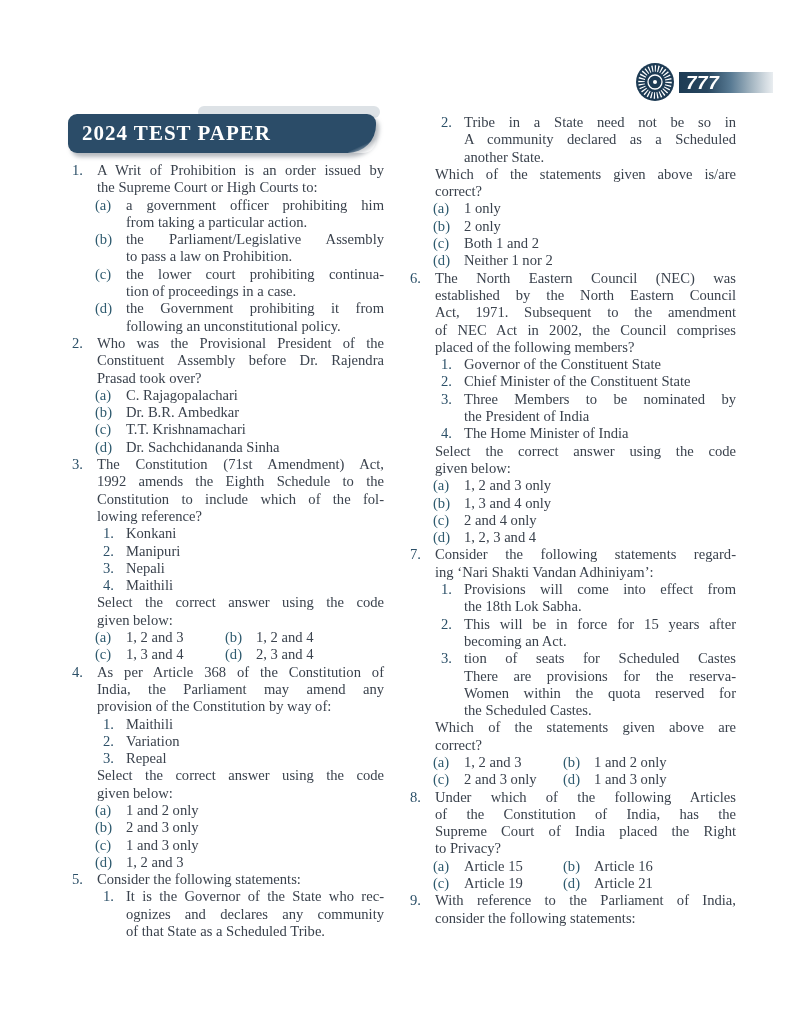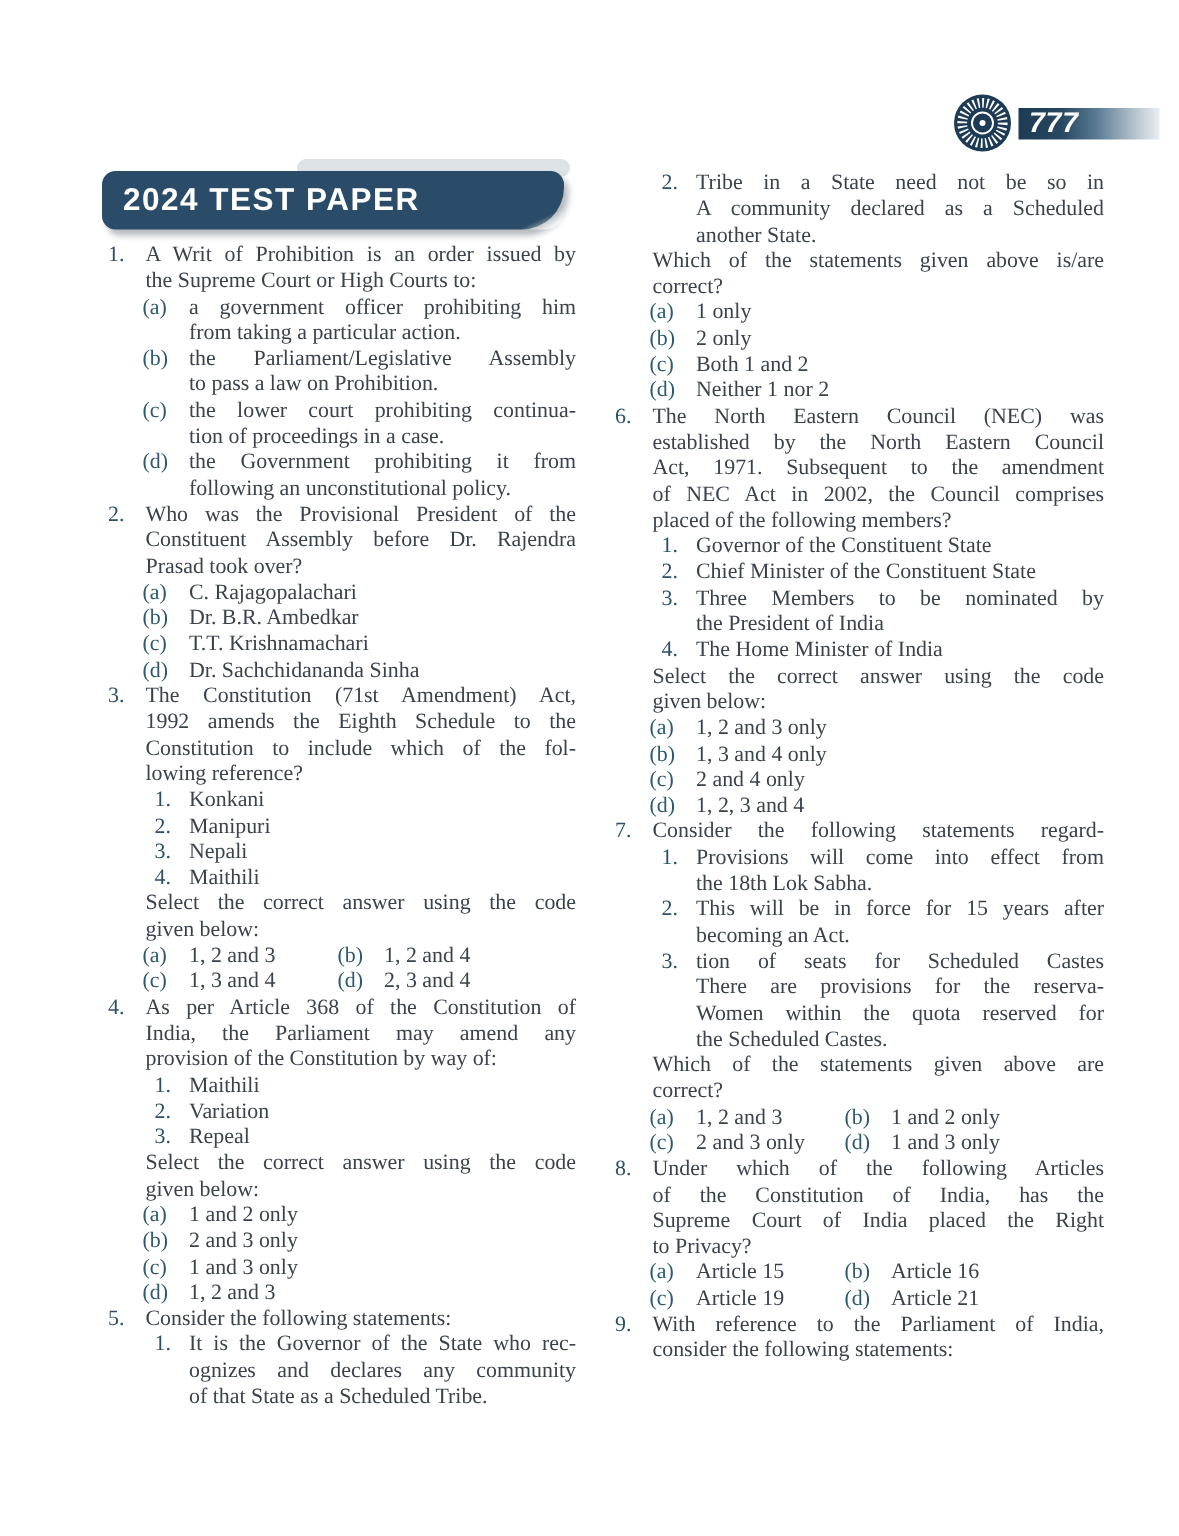--- a/index.html
+++ b/index.html
@@ -23,21 +23,21 @@
   .banner-echo{position:absolute;left:198px;top:106px;width:182px;height:12px;
     background:#dde2e6;border-radius:6px;}
   .banner{position:absolute;left:68px;top:114px;width:308px;height:39px;box-sizing:border-box;
     background:#2b4c68;border-radius:9px 9px 28px 9px;
     box-shadow:3px 4px 4px rgba(120,128,136,.55);
     display:flex;align-items:center;padding-left:14px;}
   .banner::after{content:"";position:absolute;right:0;bottom:0;width:28px;height:13px;
     border-bottom-right-radius:28px;
     background:linear-gradient(to top left,rgba(255,255,255,.85) 12%,rgba(255,255,255,0) 55%);}
   .banner-title{color:#ffffff;font-weight:bold;font-size:21px;letter-spacing:1px;
-    font-family:Liberation Sans, sans-serif;}
+    font-family:Liberation Serif, serif;}
 
   
   .col{position:absolute;color:#3a424d;font-size:14.6px;line-height:17.3px;}
   .col-left{left:72px;top:162px;width:312px;}
   .col-right{left:410px;top:114px;width:326px;}
 
   .blk{position:relative;}
   .marker{color:#2c5068;}
   .opt > .marker, .o2 .m{color:#2e5a6e;}
   .q{padding-left:25px;}
@@ -294,20 +294,21 @@
         <span class="marker">(c)</span>
         <div class="line">2 and 4 only</div>
       </div>
       <div class="blk opt">
         <span class="marker">(d)</span>
         <div class="line">1, 2, 3 and 4</div>
       </div>
       <div class="blk q">
         <span class="marker">7.</span>
         <div class="line jl">Consider the following statements regard-</div>
+        <div class="line">ing ‘Nari Shakti Vandan Adhiniyam’:</div>
       </div>
       <div class="blk sub">
         <span class="marker">1.</span>
         <div class="line jl">Provisions will come into effect from</div>
         <div class="line">the 18th Lok Sabha.</div>
       </div>
       <div class="blk sub">
         <span class="marker">2.</span>
         <div class="line jl">This will be in force for 15 years after</div>
         <div class="line">becoming an Act.</div>

